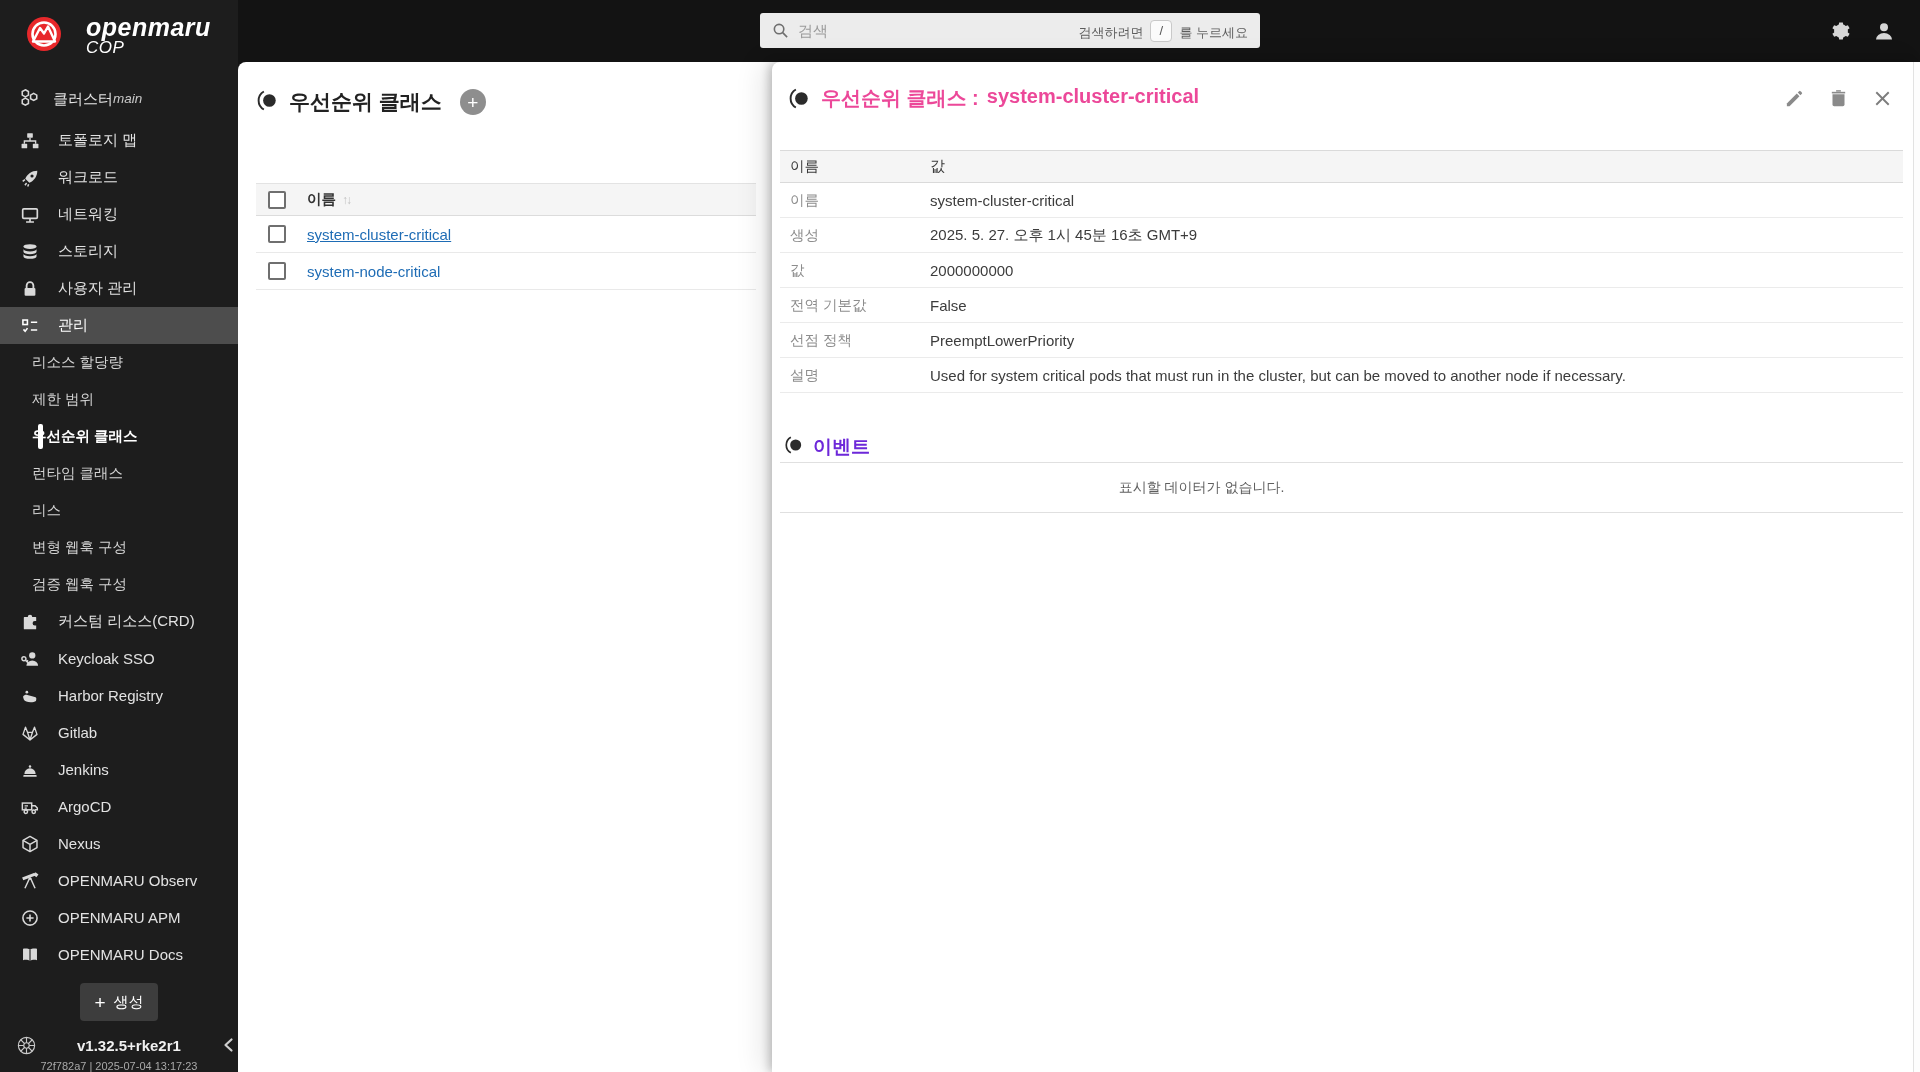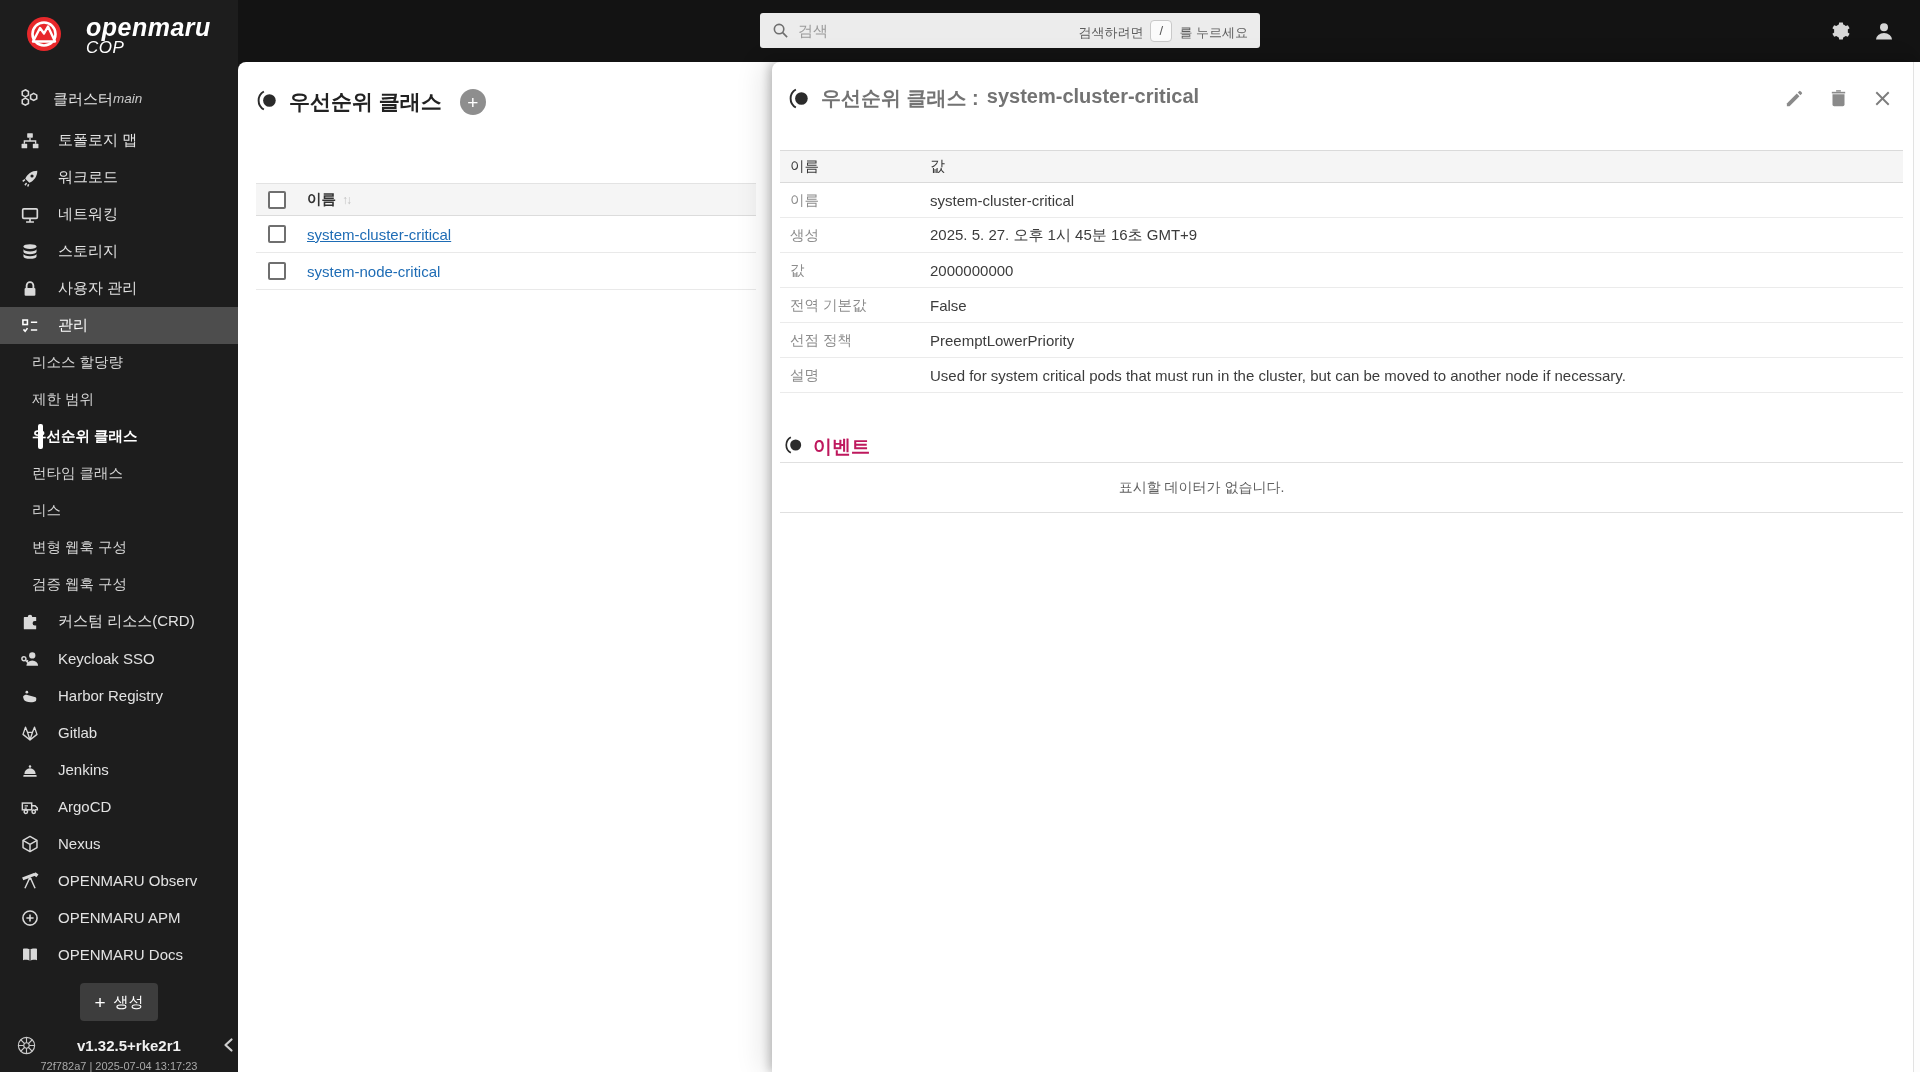--- a/index.html
+++ b/index.html
@@ -64,30 +64,30 @@
   .lt-header .col-name { font-size:14.5px; font-weight:bold; color:#333; }
   .sort-ic { color:#c2c2c2; font-size:12px; margin-left:6px; letter-spacing:-2px; }
   .row-link { font-size:15px; color:#1e6cb5; text-decoration:none; cursor:pointer; }
   .row-link.underlined { text-decoration:underline; }
 
   
   .drawer { position:absolute; left:772px; top:62px; width:1141px; height:1010px; background:#fff; z-index:4;
             border-top-left-radius:8px; box-shadow:-3px 0 10px rgba(0,0,0,.22), -10px 0 28px rgba(0,0,0,.10); }
   .drawer-header { position:absolute; left:16px; right:20px; top:22px; height:28px; display:flex; align-items:center; }
   .drawer-header .bullet { margin-right:10px; display:flex; }
-  .drawer-title { font-size:20px; font-weight:bold; color:#737373; display:flex; gap:8px; }
+  .drawer-title { font-size:20px; font-weight:bold; color:#ec4899; display:flex; gap:8px; }
   .drawer-actions { margin-left:auto; display:flex; align-items:center; gap:23px; }
   .detail-table { position:absolute; left:8px; top:88px; width:1123px; border-top:1px solid #dadada; }
   .dt-header { height:32px; background:#f5f5f5; border-bottom:1px solid #dadada; display:flex; align-items:center; }
   .dt-row { height:35px; border-bottom:1px solid #ebebeb; display:flex; align-items:center; }
   .dt-label { width:150px; padding-left:10px; font-size:14.5px; color:#8d8d8d; flex:none; }
   .dt-header .dt-label, .dt-header .dt-value { color:#3a3a3a; }
   .dt-value { font-size:15px; color:#3c3c3c; }
   .events-head { position:absolute; left:12px; top:372px; display:flex; align-items:center; gap:9px; }
-  .events-head .t { font-size:19px; font-weight:bold; color:#be185d; }
+  .events-head .t { font-size:19px; font-weight:bold; color:#6d28d9; }
   .events-empty { position:absolute; left:8px; top:400px; width:1123px; height:51px; border-top:1px solid #e0e0e0;
                   border-bottom:1px solid #e0e0e0; display:flex; align-items:center; justify-content:center;
                   padding-right:280px; }
   .events-empty .msg { font-size:14px; color:#5f5f5f; }
 
   .scroll-gutter { position:absolute; right:0; top:62px; width:7px; height:1010px; background:#fdfdfd;
                    border-left:1px solid #e2e2e2; z-index:5; }
 </style>
 </head>
 <body>

